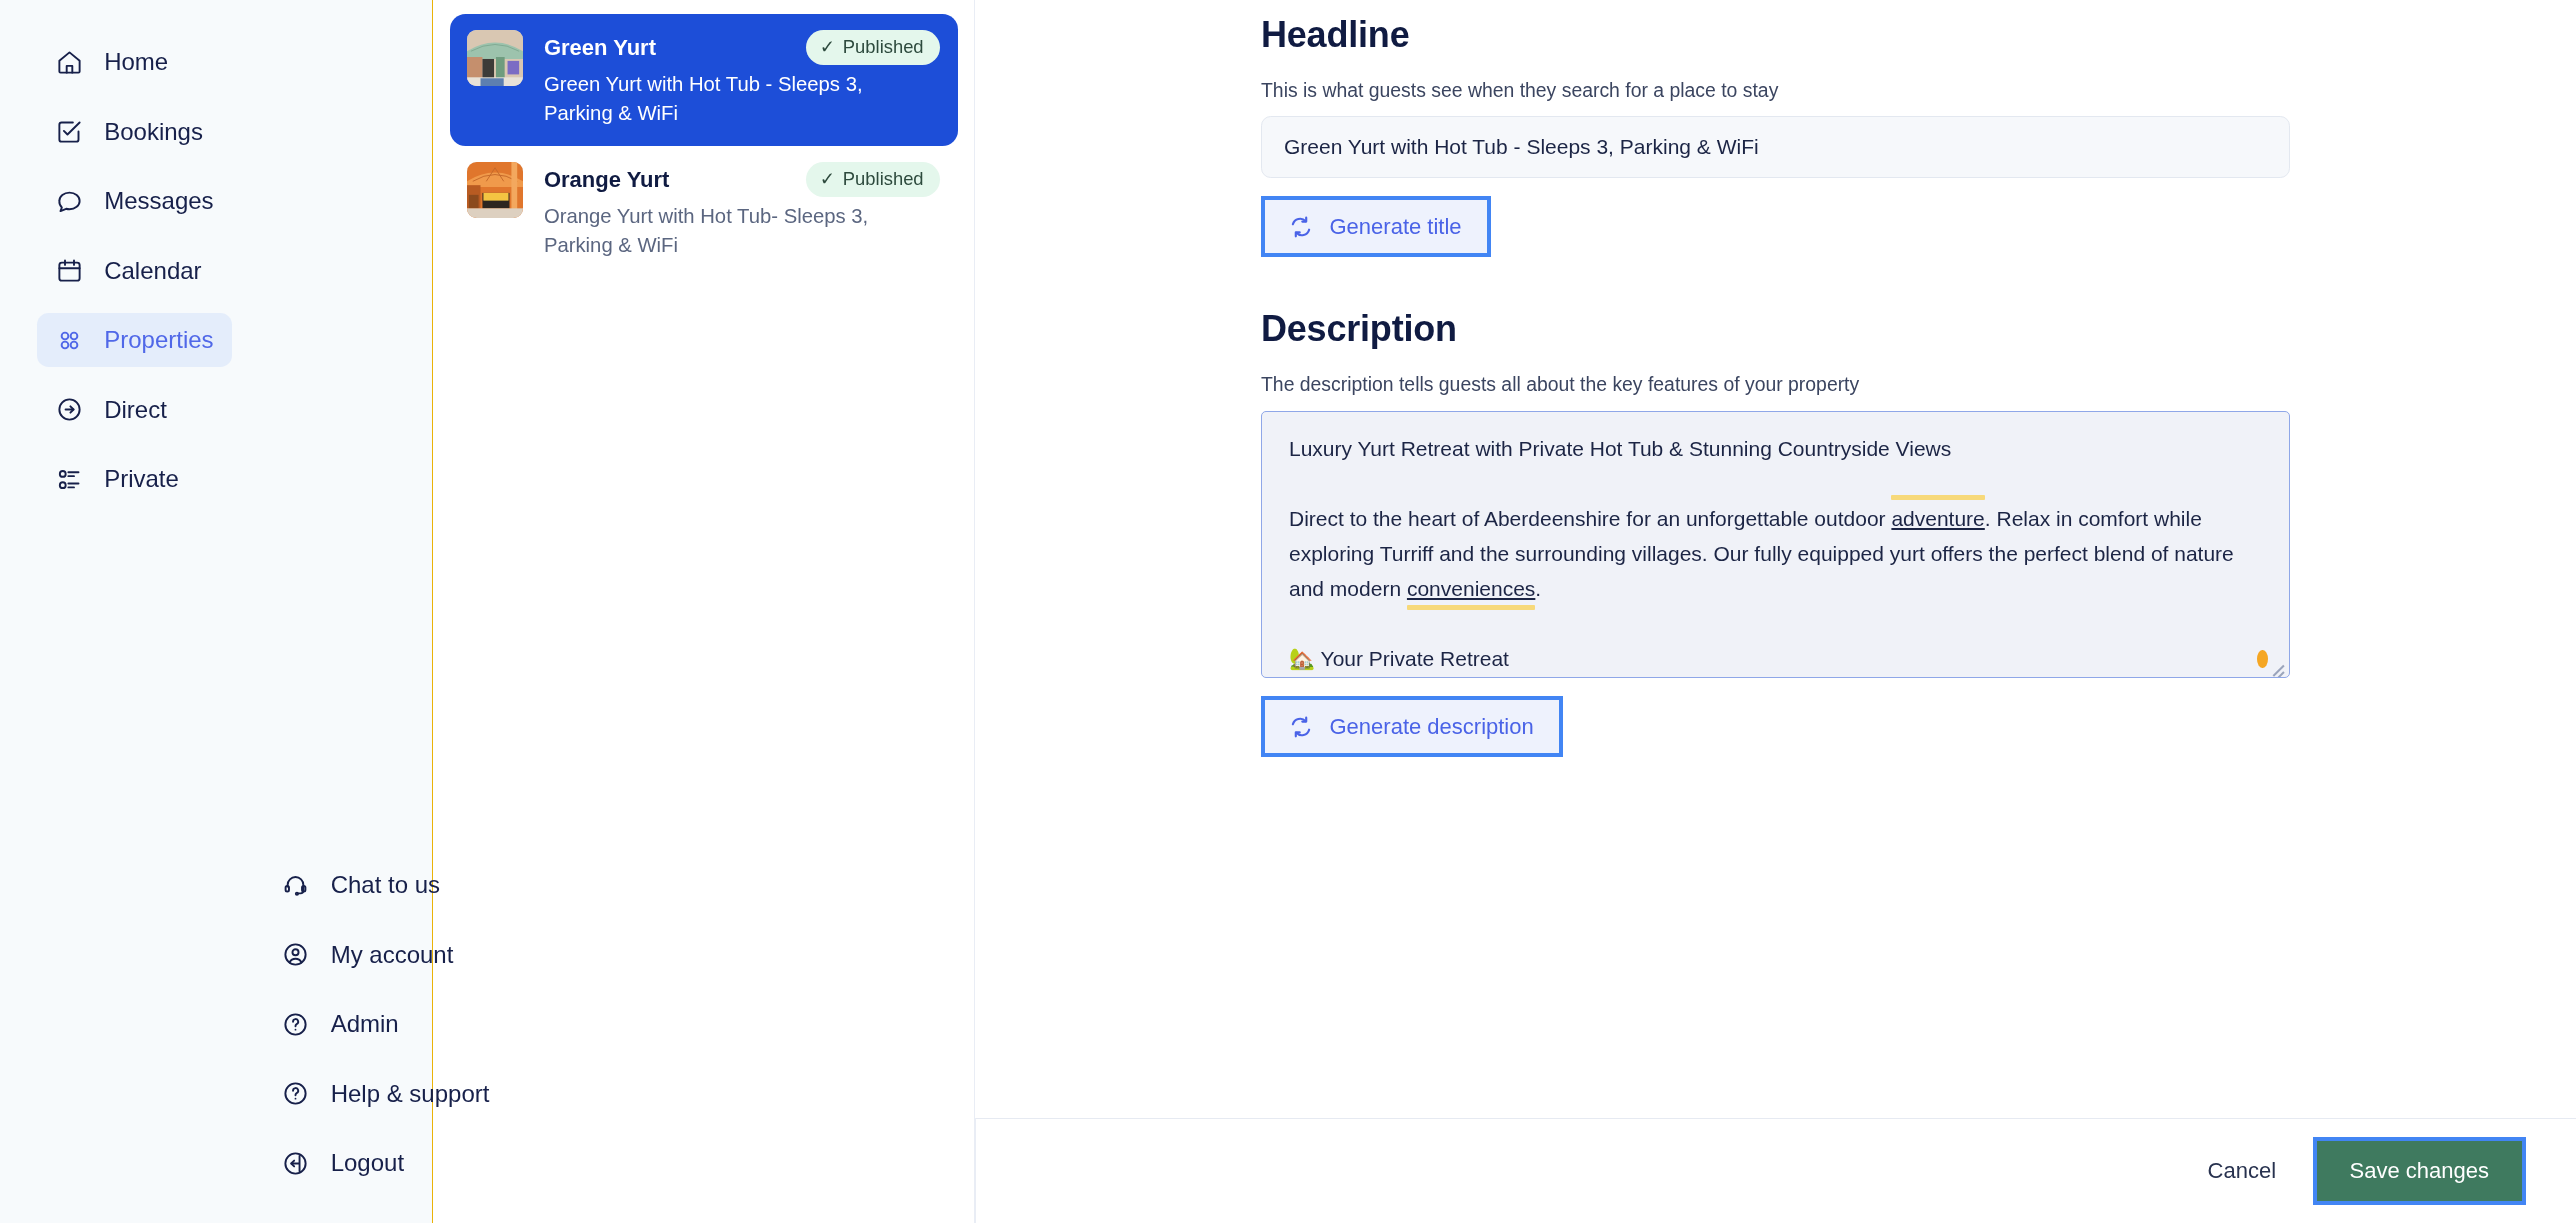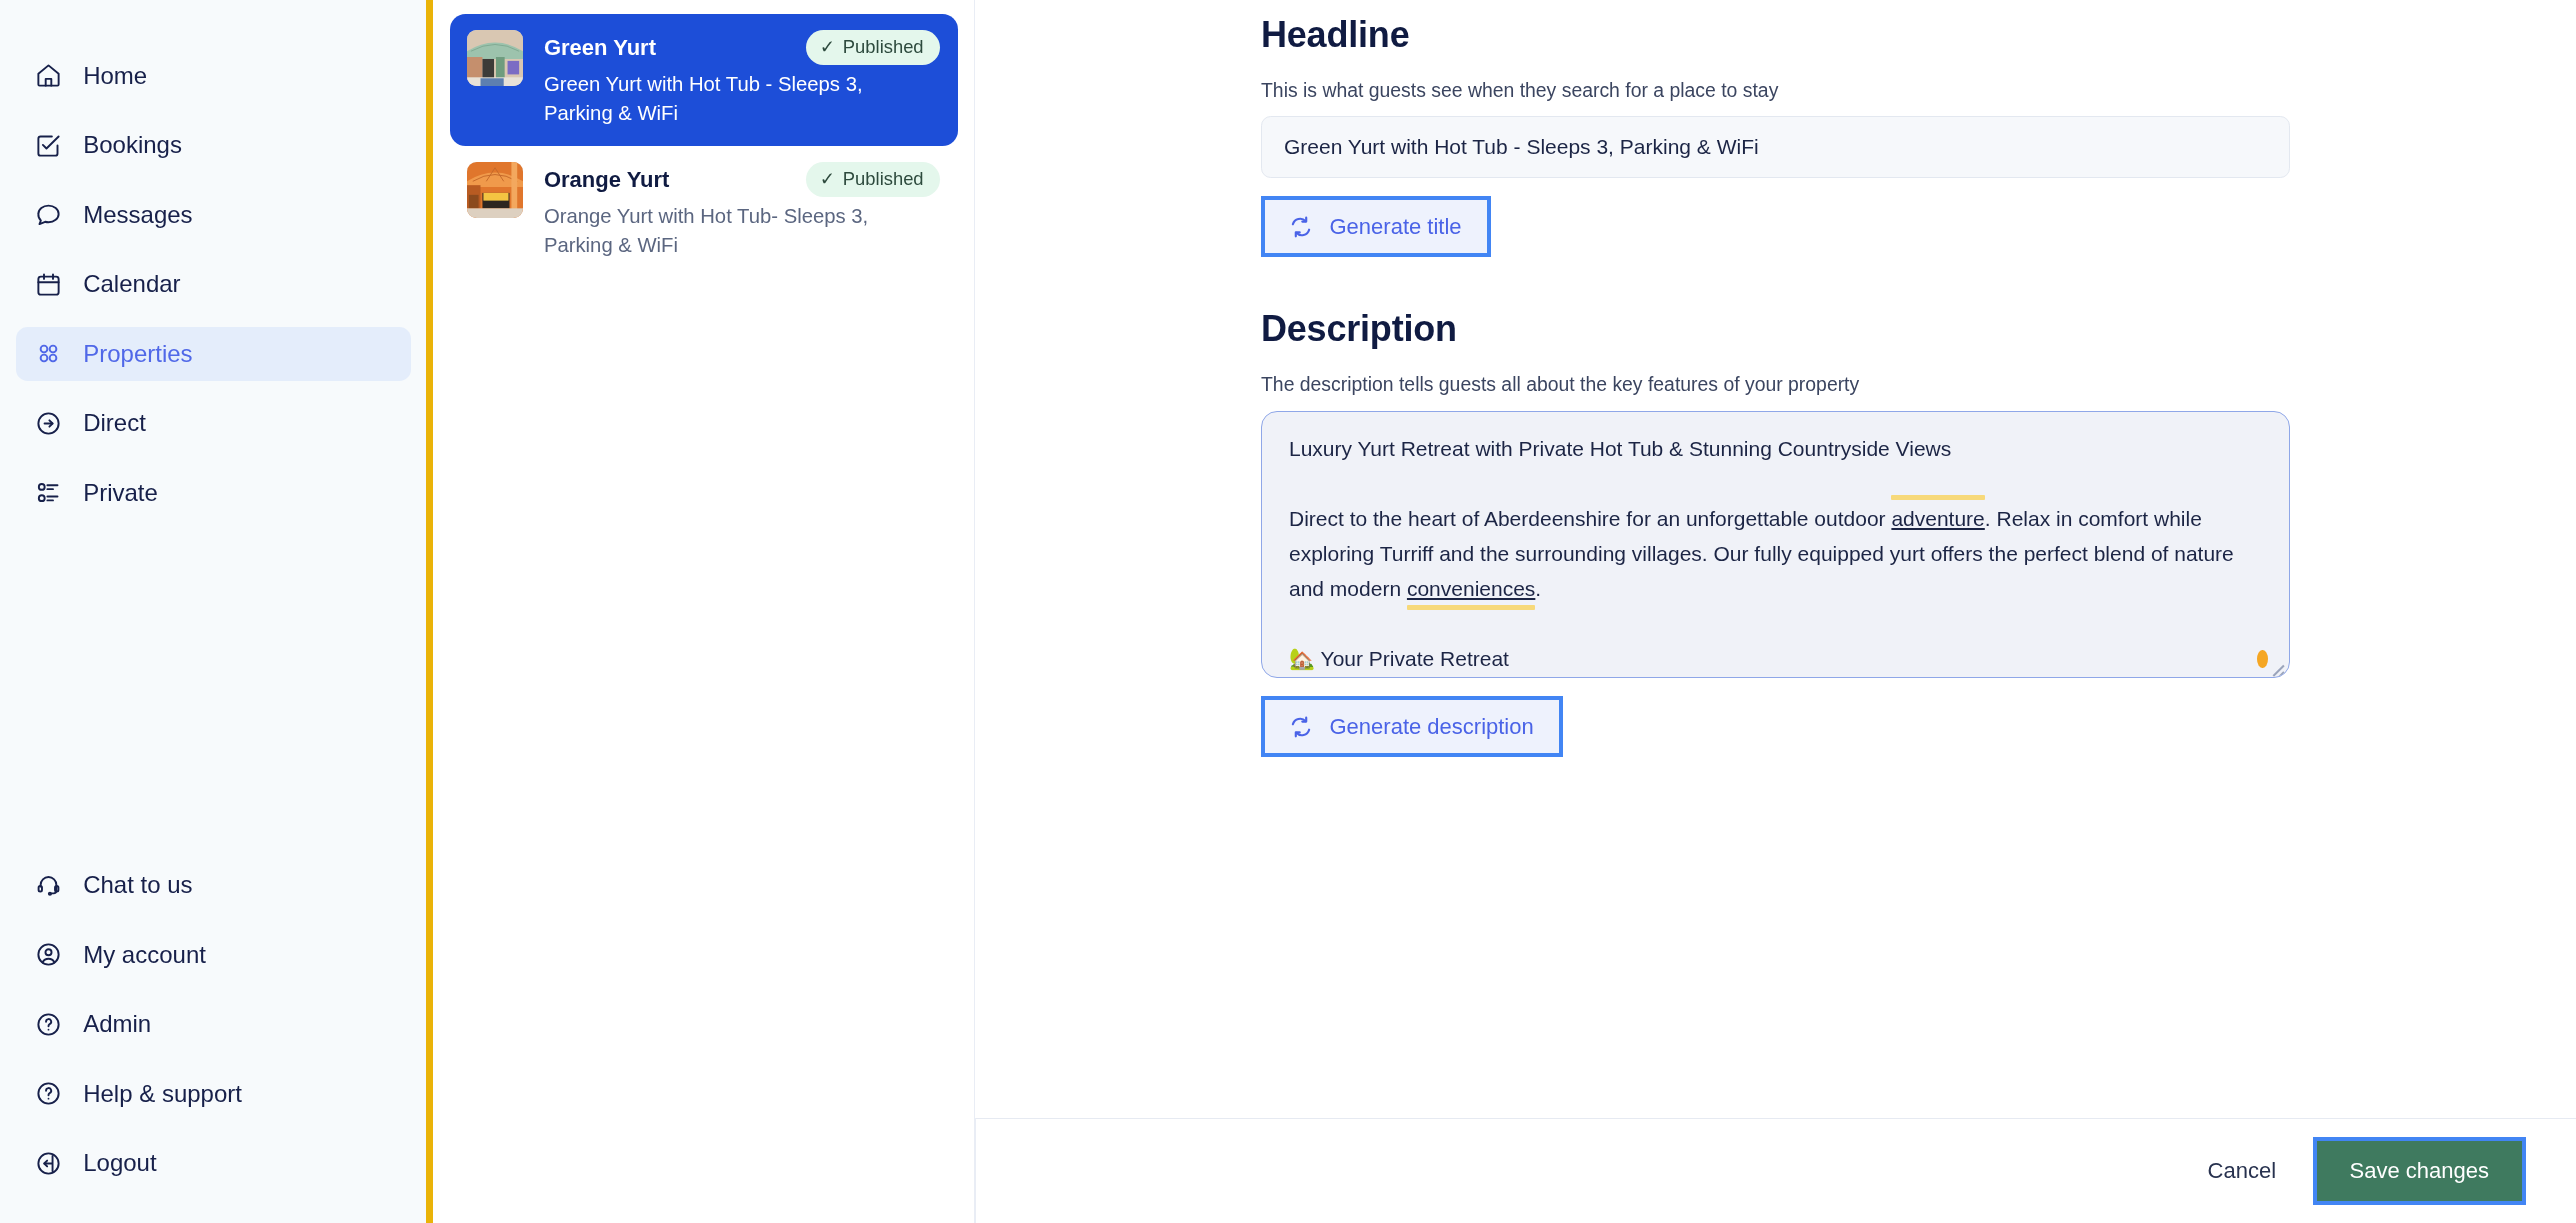--- a/index.html
+++ b/index.html
@@ -8,22 +8,22 @@
     font-family: "Liberation Sans", sans-serif;
     background: #ffffff;
     overflow: hidden;
   }
   .app { display: flex; width: 2576px; height: 1223px; position: relative; }
 
   
   .sidebar {
     width: 433px; height: 1223px;
     background: #f7fafc;
-    border-right: 7px solid #eab308;
-    display: flex; flex-direction: column;
+    border-right: 1px solid #eab308;
+    display: flex; flex-direction: row;
     position: relative;
     flex: 0 0 433px;
   }
   .logo-area {
     height: 13.5px; padding-left: 21px;
     display: flex; align-items: flex-end; overflow: hidden;
   }
 
   .nav-top { margin-top: 35px; }
   .nav-bottom { margin-top: auto; padding-bottom: 33px; }
@@ -117,21 +117,21 @@
     font-size: 22px; font-family: inherit;
     padding: 13.5px 25px 13.5px 23px;
   }
   .gen-btn .sync svg { width: 26px; height: 26px; display: block; }
 
   
   .desc-box {
     margin-top: 14.5px; position: relative;
     width: 100%; height: 267px;
     background: #f0f2f8; border: 1px solid #8fa7e8;
-    border-radius: 16px; overflow: hidden;
+    border-radius: 5px; overflow: hidden;
     padding: 19.4px 27px 0 27px;
     font-size: 21px; line-height: 35px; color: #1c2545;
     cursor: text;
   }
   .desc-box p { margin: 0; }
   .desc-box .sp { height: 35px; }
   .desc-resize {
     position: absolute; right: 2.9px; bottom: 1.9px;
     width: 17.4px; height: 17.4px;
   }

